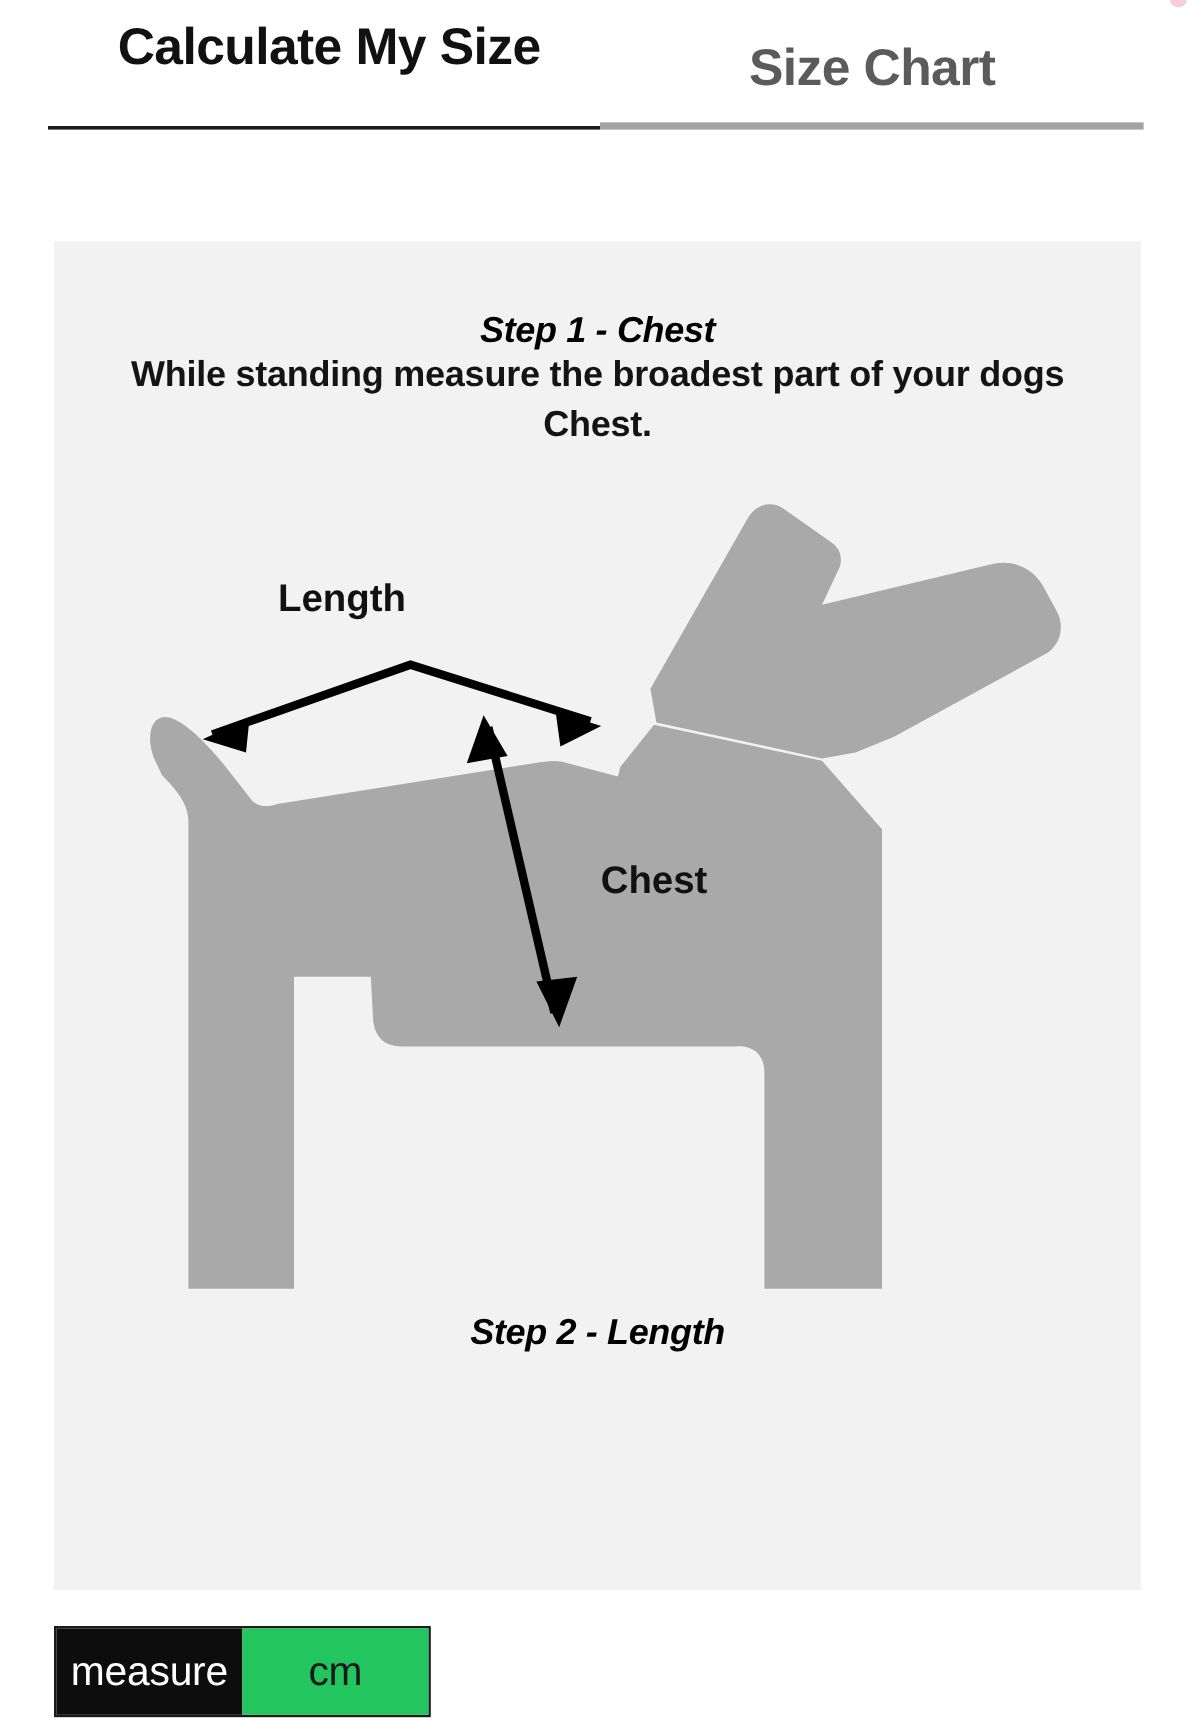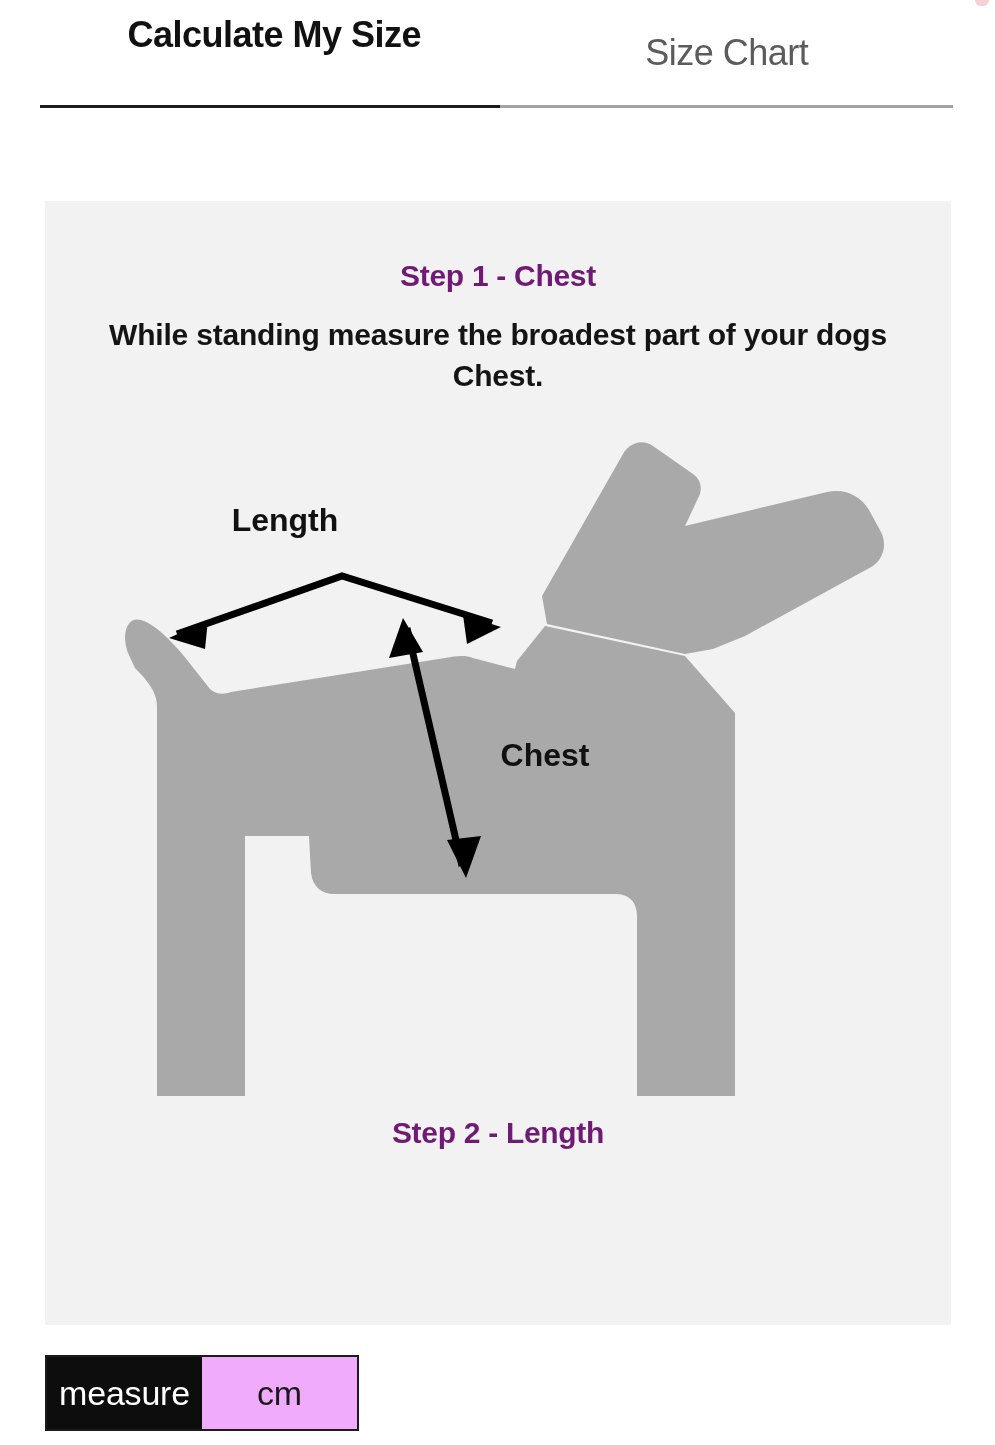--- a/index.html
+++ b/index.html
@@ -26,41 +26,41 @@
   
   .tabs {
     display: flex;
     width: 100%;
     padding-top: 14px;
     box-sizing: border-box;
   }
   .tab {
     flex: 1 1 50%;
     text-align: center;
-    font-size: 36px;
+    font-size: 43px;
     line-height: 1.18;
     letter-spacing: -0.5px;
     padding-bottom: 12px;
     box-sizing: border-box;
     cursor: pointer;
     user-select: none;
   }
   .tab-calc {
     color: #111111;
     font-weight: 700;
     padding-left: 48px;
     padding-right: 40px;
     border-bottom: 3px solid #1c1c1c;
     margin-left: 40px;
     margin-right: 0;
   }
   .tab-chart {
     color: #5b5b5b;
-    font-weight: 400;
-    border-bottom: 3px solid #a3a3a3;
+    font-weight: 700;
+    border-bottom: 6px solid #a3a3a3;
     margin-right: 42px;
     padding-bottom: 8px;
     align-self: flex-end;
     height: 94px;
     display: flex;
     align-items: flex-start;
     justify-content: center;
   }
   .tab-chart span { display: block; margin-top: 18px; }
 
@@ -72,33 +72,34 @@
     width: 906px;
     height: 1124px;
     background: #f2f2f2;
   }
 
   .step-title {
     text-align: center;
     font-weight: 700;
     font-size: 30px;
     letter-spacing: -0.3px;
-    color: #701a75;
+    color: #000000;
+    font-style: italic;
   }
   .step-desc {
     text-align: center;
     font-weight: 700;
     font-size: 30px;
     line-height: 1.35;
     letter-spacing: -0.2px;
     color: #141414;
   }
 
   .step1-title { margin-top: 58px; }
-  .step1-desc { margin-top: 22px; padding: 0 60px; }
+  .step1-desc { padding: 0 60px; }
 
   .illus {
     position: relative;
     width: 906px;
     height: 690px;
     margin-top: 10px;
     font-weight: bold;
   }
   .illus svg { display: block; }
 
@@ -125,21 +126,21 @@
     font-size: 34px;
     letter-spacing: -0.2px;
     cursor: pointer;
     user-select: none;
   }
   .unit.active {
     background: #0d0d0d;
     color: #ffffff;
   }
   .unit.inactive {
-    background: #f0abfc;
+    background: #22c55e;
     color: #1a1a1a;
   }
 
   
   .corner-dot {
     position: absolute;
     right: 6px;
     top: 0px;
     width: 14px;
     height: 6px;

